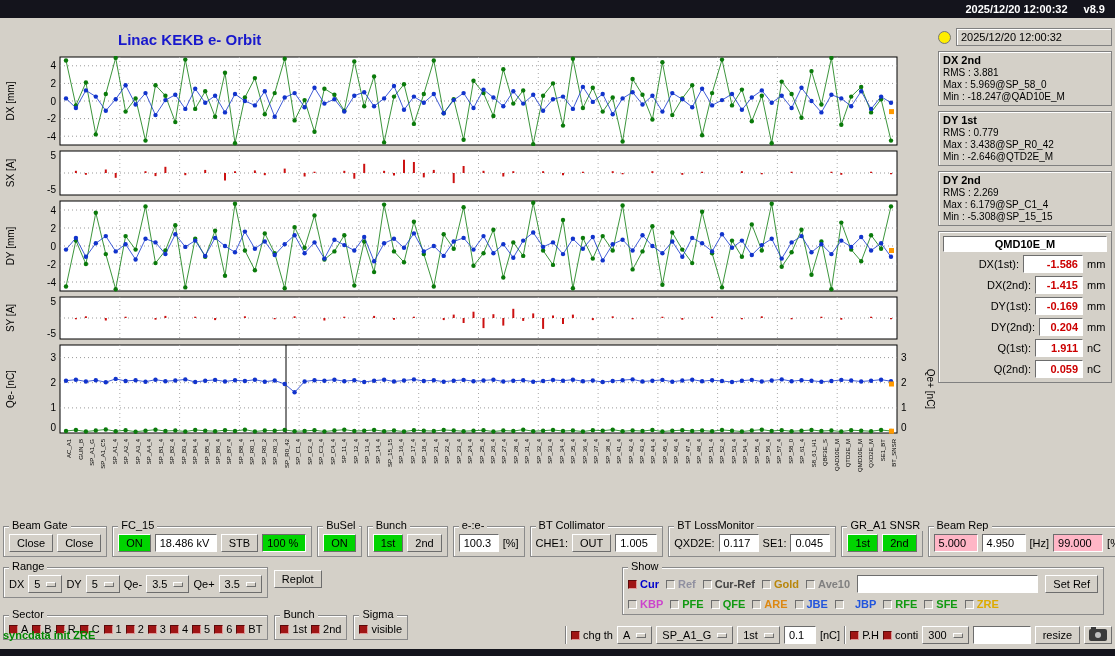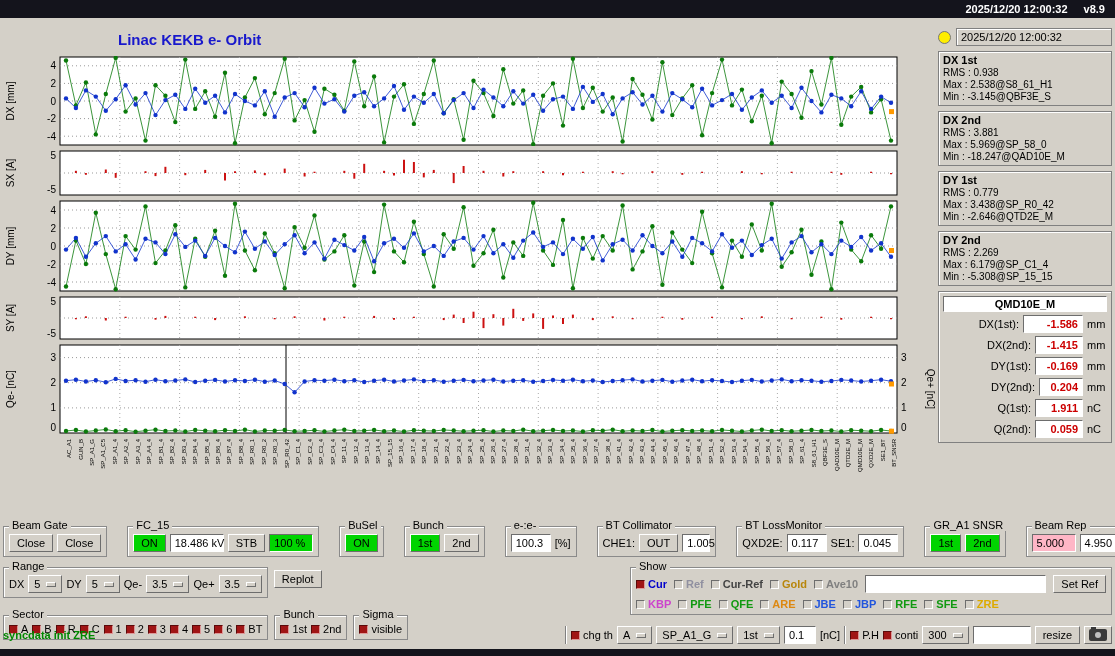--- a/index.html
+++ b/index.html
@@ -75,22 +75,22 @@
     position:relative; border:1px solid #8a8a8a; box-shadow:inset 1px 1px 0 #fff;
     margin-top:7px; padding:7px 5px 4px; display:flex; align-items:center; gap:4px; white-space:nowrap;
   }
   .gtitle { position:absolute; top:-8px; left:5px; background:#d4d0c8; padding:0 3px; font-size:11px; }
 
   .chk-item { display:inline-flex; align-items:center; gap:3px; font-size:11px; white-space:nowrap; }
   .chk { width:9px; height:9px; flex:none; background:#d4d0c8; border:1px solid; border-color:#6d6d6d #fff #fff #6d6d6d; }
   .chk.on { background:#a01515; border-color:#5a0a0a #dd9999 #dd9999 #5a0a0a; }
   .bold { font-weight:bold; }
 
-  .controls1 { position:absolute; top:519px; left:3px; right:3px; display:flex; gap:20px; align-items:flex-start; }
-  .controls23 { position:absolute; top:560px; left:3px; right:3px; display:flex; gap:6px; align-items:flex-start; }
+  .controls1 { position:absolute; top:519px; left:3px; right:3px; display:flex; gap:5px; align-items:flex-start; }
+  .controls23 { position:absolute; top:560px; left:3px; right:11px; display:flex; gap:6px; align-items:flex-start; }
   .left-col { flex:1; display:flex; flex-direction:column; gap:10px; min-width:0; }
   .row2, .row3 { display:flex; gap:6px; align-items:flex-start; }
   .showgroup { width:482px; flex:none; flex-direction:column; align-items:stretch; gap:5px; }
   .showrow { display:flex; align-items:center; gap:7px; }
 
   .statusrow { position:absolute; top:624px; left:3px; right:3px; height:22px; display:flex; align-items:center; gap:4px; }
   .status-msg { flex:1; color:#008800; font-weight:bold; }
   .vsep { width:2px; height:18px; border-left:1px solid #808080; border-right:1px solid #fff; flex:none; }
 
   .cam { position:relative; width:18px; height:12px; background:#3a3a3a; border-radius:2px; }
@@ -911,26 +911,20 @@
     </div>
 </div>
 
 <div class="right-panel">
   <div class="led-row">
     <span class="led"></span>
     <span class="ts-box">2025/12/20 12:00:32</span>
   </div>
 
   <div class="statbox">
-    <div class="stat-title">DX 1st</div>
-    <div class="stat-line">RMS : 0.938</div>
-    <div class="stat-line">Max : 2.538@S8_61_H1</div>
-    <div class="stat-line">Min : -3.145@QBF3E_S</div>
-  </div>
-  <div class="statbox">
     <div class="stat-title">DX 2nd</div>
     <div class="stat-line">RMS : 3.881</div>
     <div class="stat-line">Max : 5.969@SP_58_0</div>
     <div class="stat-line">Min : -18.247@QAD10E_M</div>
   </div>
   <div class="statbox">
     <div class="stat-title">DY 1st</div>
     <div class="stat-line">RMS : 0.779</div>
     <div class="stat-line">Max : 3.438@SP_R0_42</div>
     <div class="stat-line">Min : -2.646@QTD2E_M</div>
@@ -979,21 +973,21 @@
 
 <div class="controls1">
   <div class="group">
     <span class="gtitle">Beam Gate</span>
     <button class="btn">Close</button>
     <button class="btn">Close</button>
   </div>
   <div class="group">
     <span class="gtitle">FC_15</span>
     <button class="btn green">ON</button>
-    <span class="field" style="width:54px">18.486 kV</span>
+    <span class="field" style="width:62px">18.486 kV</span>
     <button class="btn">STB</button>
     <span class="field green" style="width:44px">100 %</span>
   </div>
   <div class="group">
     <span class="gtitle">BuSel</span>
     <button class="btn green">ON</button>
   </div>
   <div class="group">
     <span class="gtitle">Bunch</span>
     <button class="btn green">1st</button>
@@ -1001,21 +995,21 @@
   </div>
   <div class="group">
     <span class="gtitle">e-:e-</span>
     <span class="field" style="width:40px">100.3</span>
     <span>[%]</span>
   </div>
   <div class="group">
     <span class="gtitle">BT Collimator</span>
     <span>CHE1:</span>
     <button class="btn">OUT</button>
-    <span class="field" style="width:28px">1.005</span>
+    <span class="field" style="width:42px">1.005</span>
   </div>
   <div class="group">
     <span class="gtitle">BT LossMonitor</span>
     <span>QXD2E:</span>
     <span class="field" style="width:40px">0.117</span>
     <span>SE1:</span>
     <span class="field" style="width:40px">0.045</span>
   </div>
   <div class="group">
     <span class="gtitle">GR_A1 SNSR</span>
@@ -1171,21 +1165,21 @@
       <span class="chk-item">
           <span class="chk"></span>
           <span class="bold" style="color: rgb(221, 136, 17);">ARE</span>
         </span>
       <span class="chk-item">
           <span class="chk"></span>
           <span class="bold" style="color: rgb(34, 85, 221);">JBE</span>
         </span>
       <span class="chk-item">
           <span class="chk"></span>
-          <span class="bold" style="color: rgb(34, 85, 221);">JBP</span>
+          <span class="bold" style="color: rgb(34, 85, 221); margin-left: 8px;">JBP</span>
         </span>
       <span class="chk-item">
           <span class="chk"></span>
           <span class="bold" style="color: rgb(17, 153, 17);">RFE</span>
         </span>
       <span class="chk-item">
           <span class="chk"></span>
           <span class="bold" style="color: rgb(17, 153, 17);">SFE</span>
         </span>
       <span class="chk-item">

